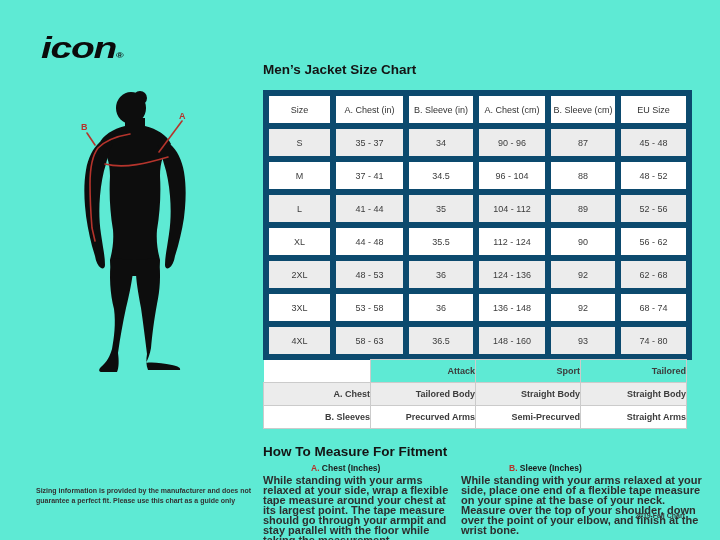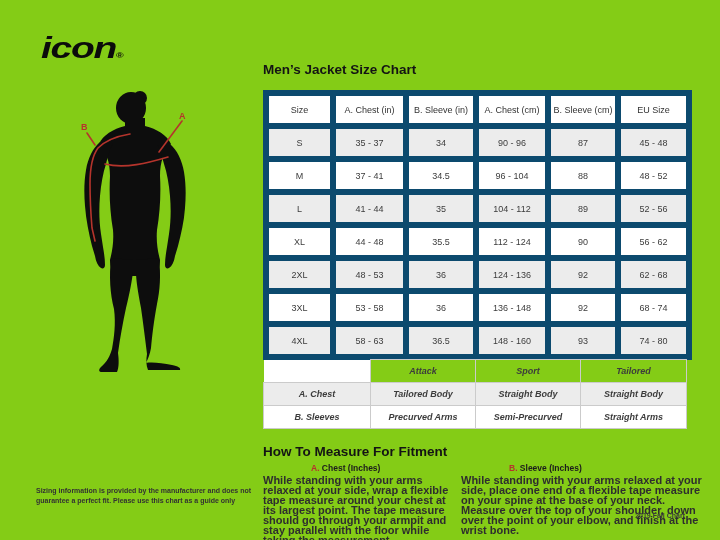--- a/index.html
+++ b/index.html
@@ -1,16 +1,16 @@
 <!DOCTYPE html>
 <html><head>
 <meta charset="utf-8">
 <style>
   html,body{margin:0;padding:0;background:#fff;}
-  #page{position:relative;width:720px;height:540px;background:#84cc16;overflow:hidden;
+  #page{position:relative;width:720px;height:540px;background:#5eead4;overflow:hidden;
         font-family:"Liberation Sans",sans-serif;}
 
   
   #logo{position:absolute;left:41px;top:31px;font-style:italic;font-weight:bold;
         font-size:30px;color:#0b0b0b;letter-spacing:-1px;transform:scaleX(1.3);
         transform-origin:left center;white-space:nowrap;}
   #logo .reg{font-size:8px;font-style:normal;vertical-align:baseline;}
 
   
   #figure{position:absolute;left:80px;top:88px;width:114px;height:292px;}
@@ -24,21 +24,21 @@
   #size-table th,#size-table td{border:6px solid #0c4a6e;height:27px;padding:0;
               font-size:9px;font-weight:normal;color:#3c3c3c;text-align:center;vertical-align:middle;}
   #size-table thead th{background:#ffffff;color:#333;}
   #size-table tbody tr:nth-child(odd){background:#ececec;}
   #size-table tbody tr:nth-child(even){background:#ffffff;}
 
   
   #styles-table{position:absolute;left:263px;top:359px;width:423px;border-collapse:collapse;
               table-layout:fixed;}
   #styles-table th,#styles-table td{border:1px solid #cbcbcb;height:22px;padding:0;
-              font-size:9px;font-weight:bold;color:#3c3c3c;text-align:center;vertical-align:middle;font-style:italic;}
+              font-size:9px;font-weight:bold;color:#3c3c3c;text-align:right;vertical-align:middle;}
   #styles-table .corner{border-top:none;border-left:none;background:#ffffff;}
   #styles-table tbody tr:nth-child(1){background:#ececec;}
   #styles-table tbody tr:nth-child(2){background:#ffffff;}
 
   
   .measure-col{position:absolute;top:463px;}
   #measure-chest{left:263px;width:196px;}
   #measure-sleeve{left:461px;width:242px;}
   .measure-label{font-size:8.5px;font-weight:bold;color:#1c1c1c;margin-bottom:2px;margin-left:48px;}
   .measure-label .red{color:#b5342c;}

